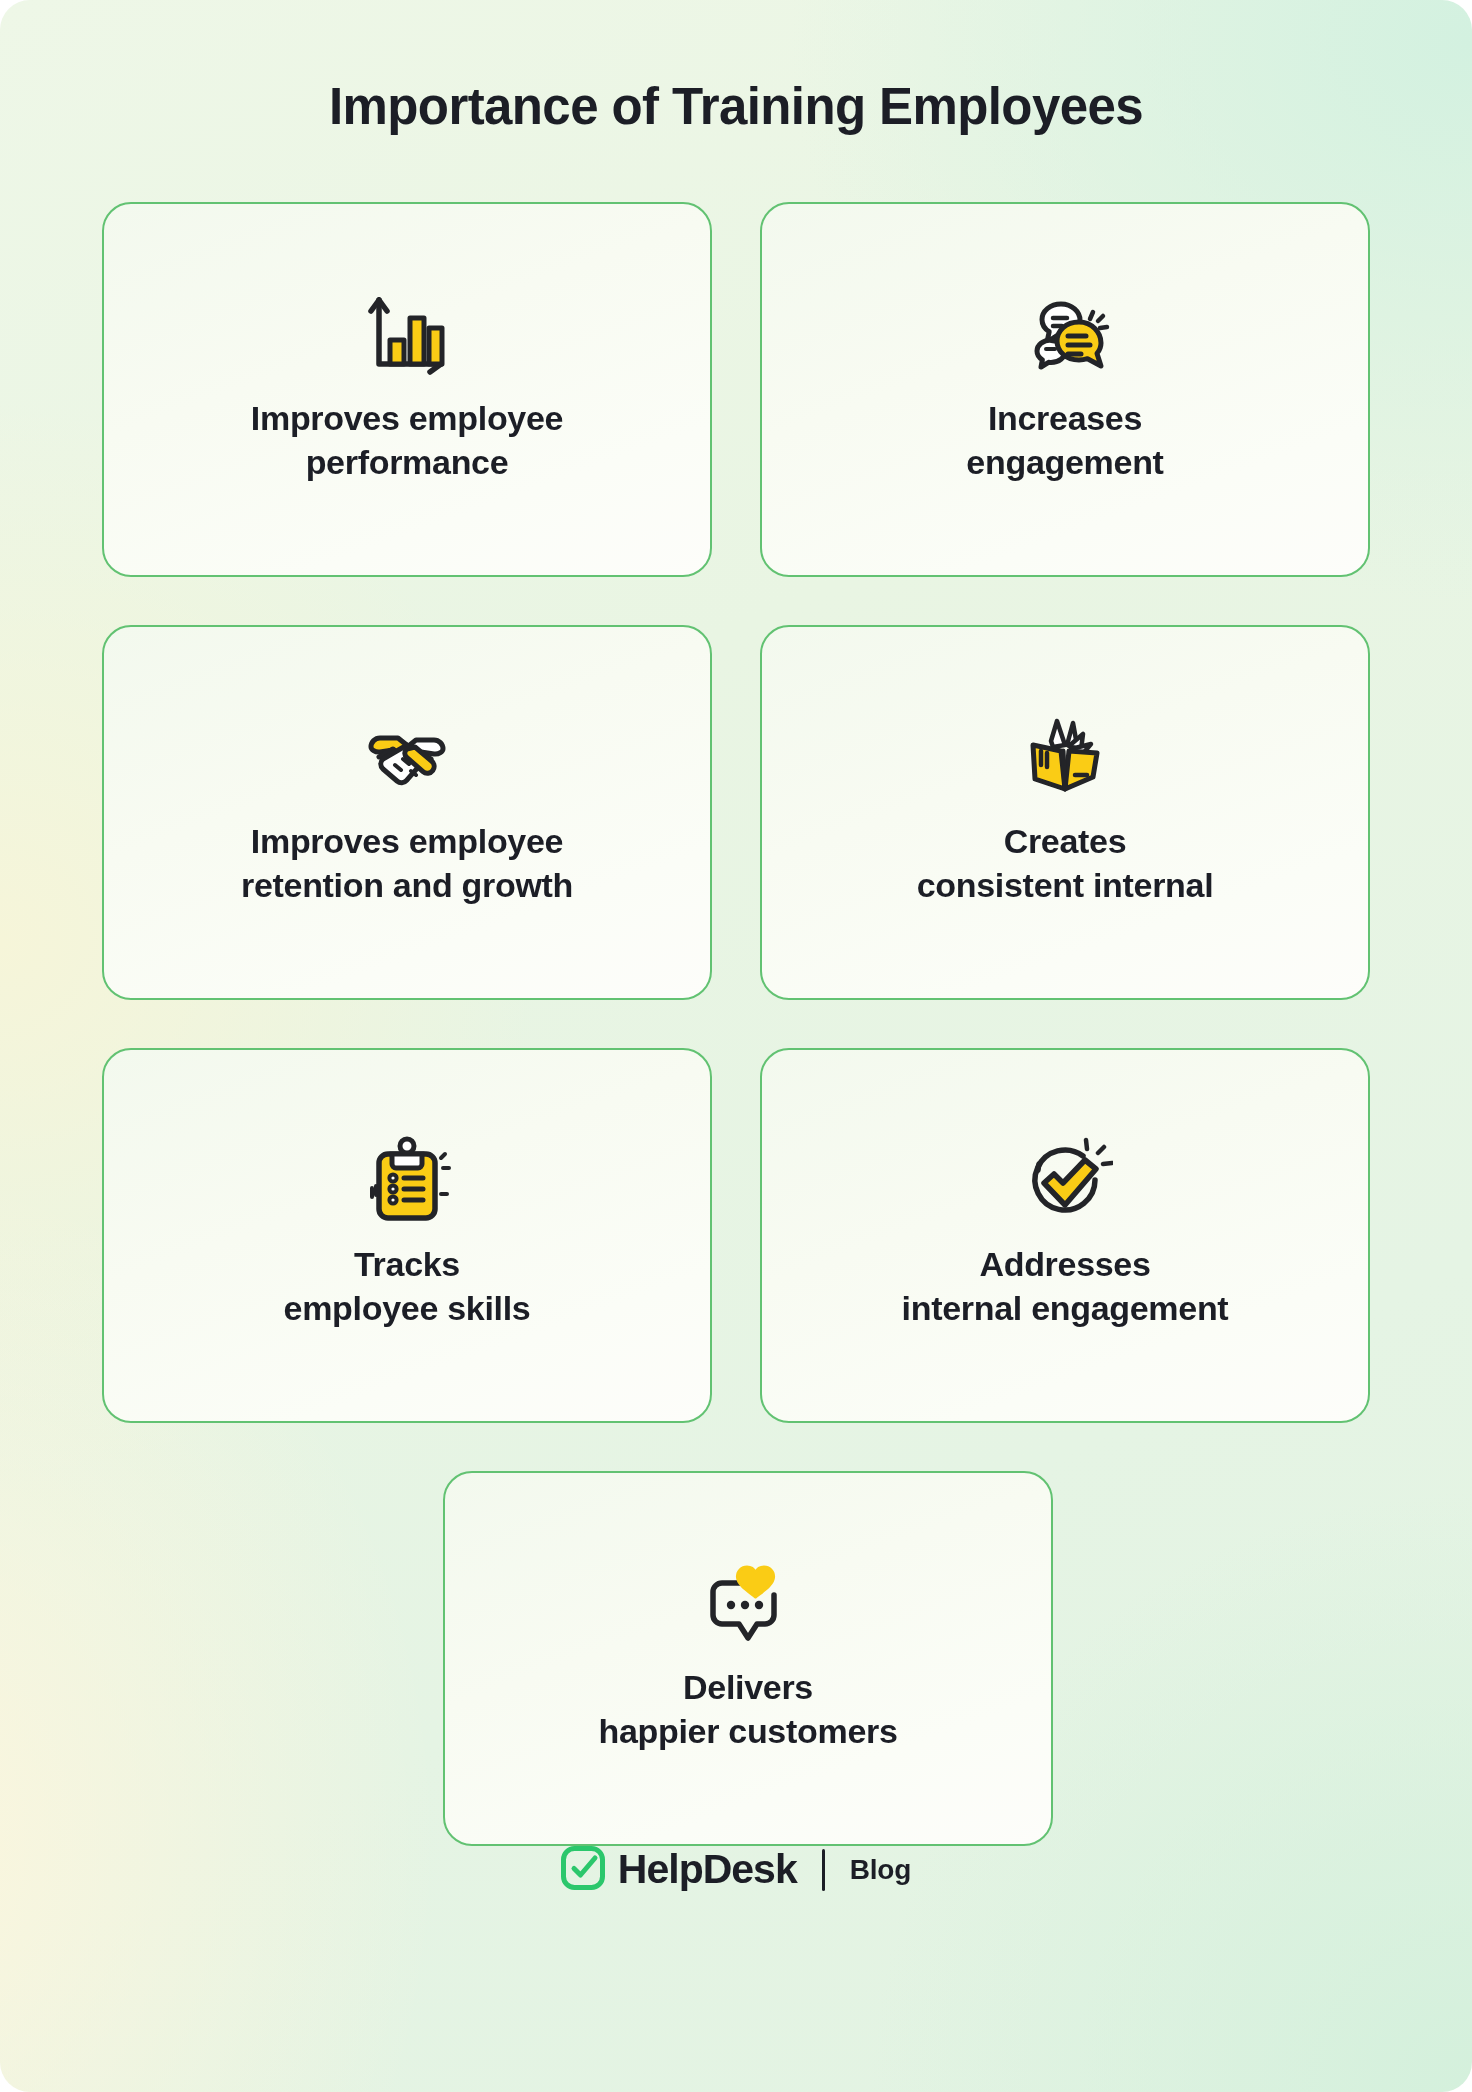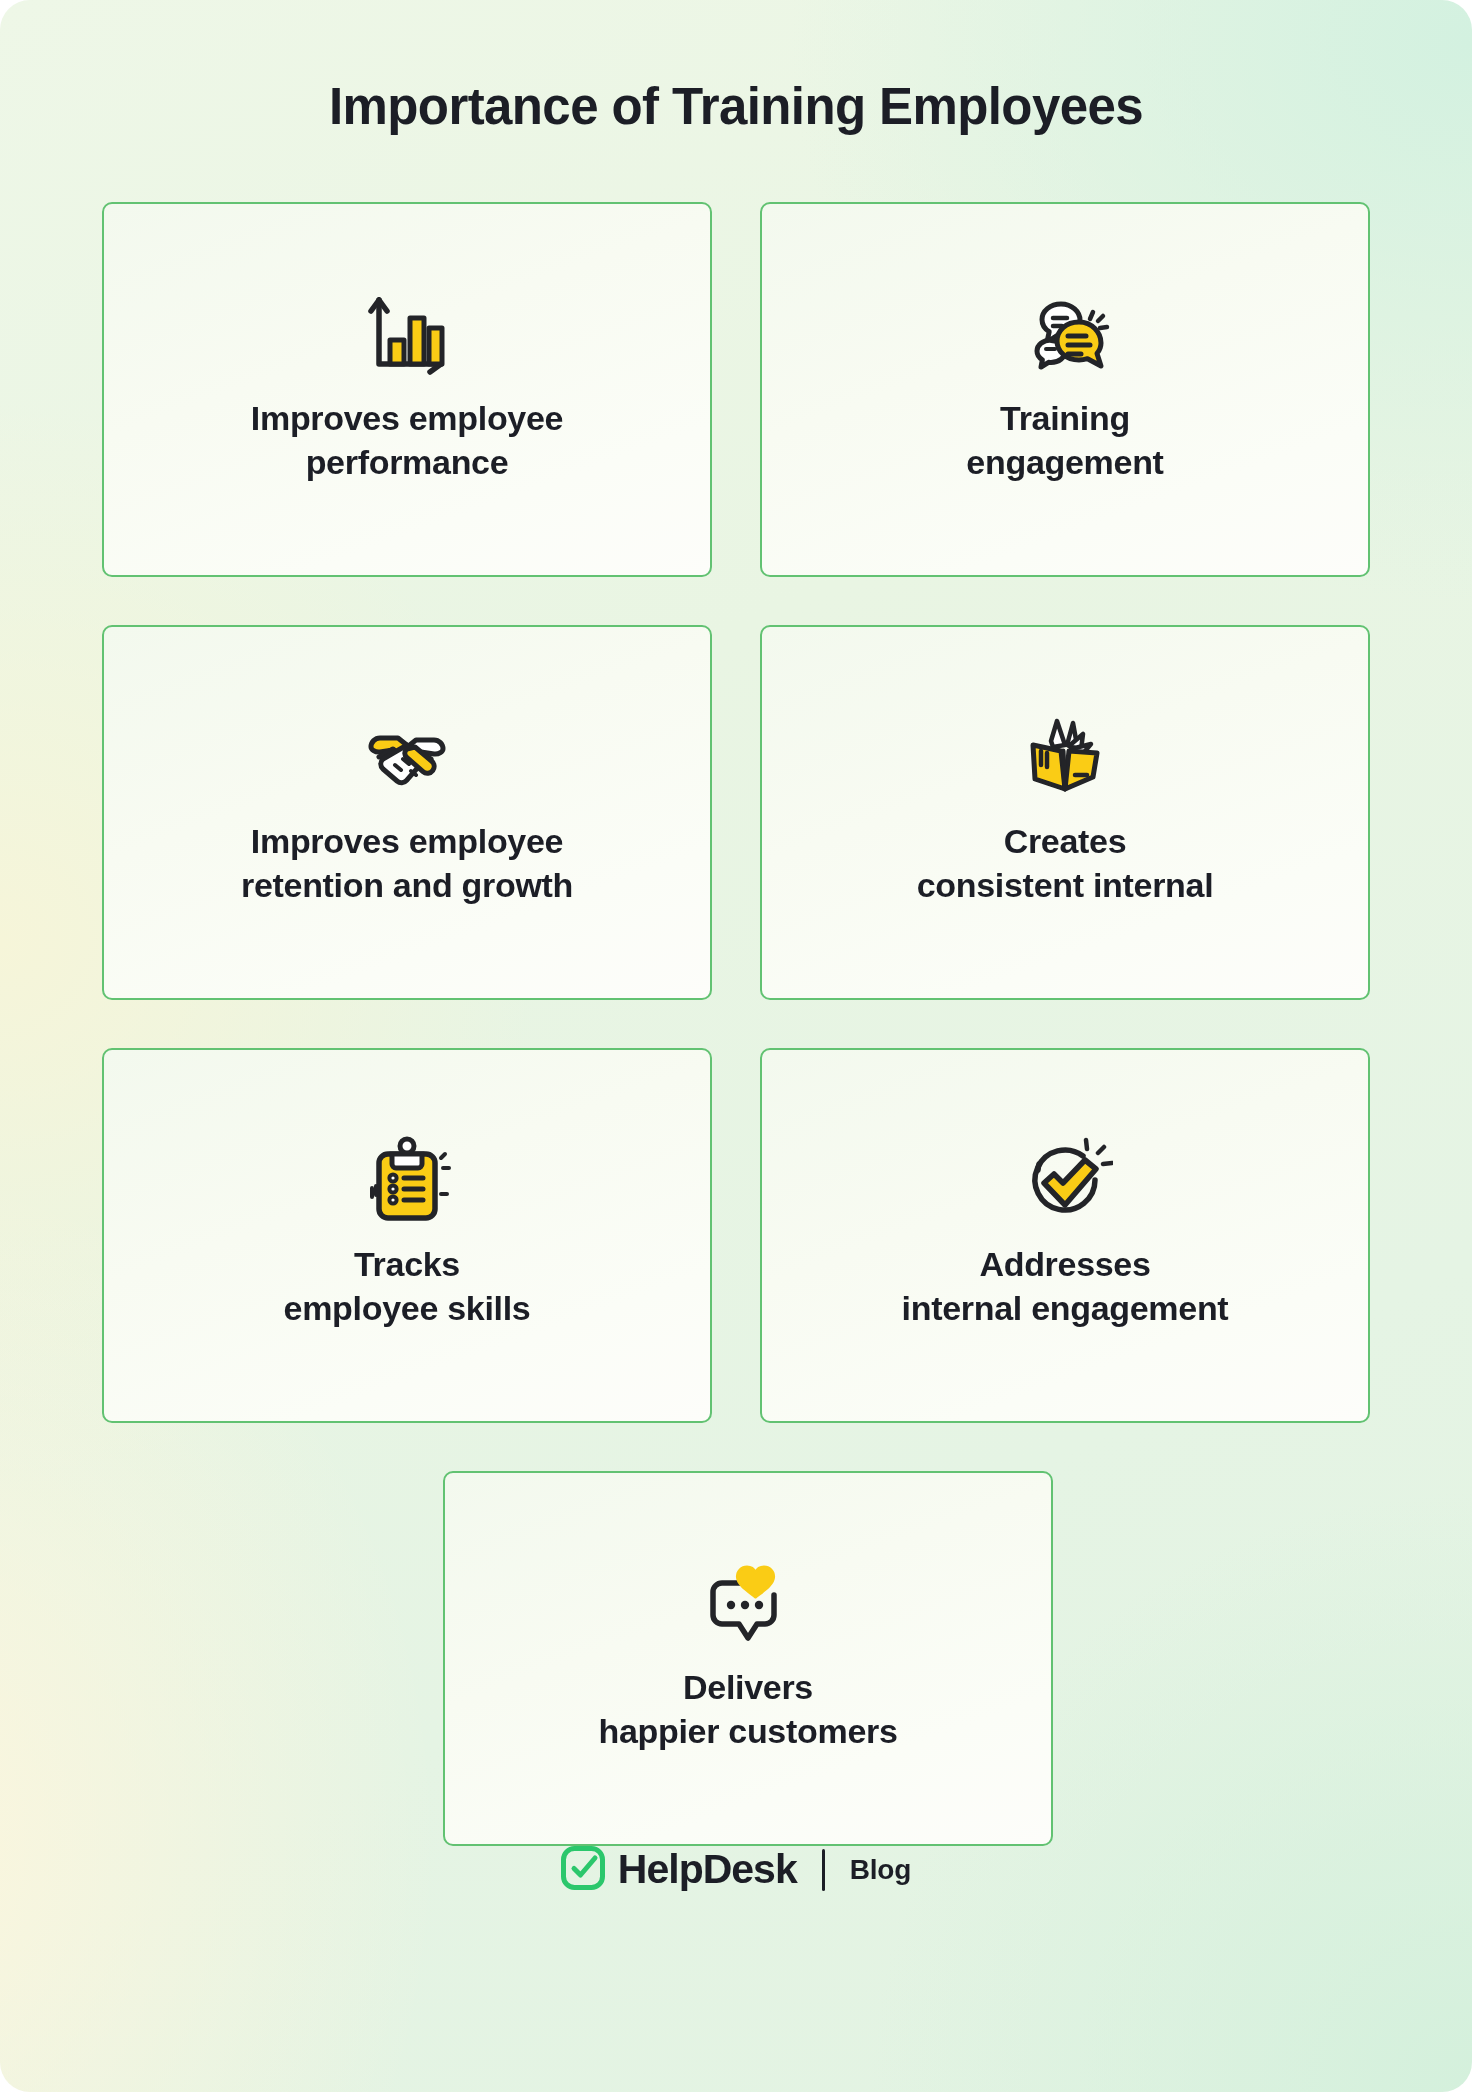--- a/index.html
+++ b/index.html
@@ -51,21 +51,21 @@
     margin-top: 65px;
     display: grid;
     grid-template-columns: repeat(2, 1fr);
     column-gap: 48px;
     row-gap: 48px;
   }
 
   .card {
     border: 2px solid;
     border-image: linear-gradient(150deg, #6fc878 0%, #5cc06e 45%, #4dba66 100%) 1;
-    border-radius: 10px;
+    border-radius: 29px;
     border: 2px solid #62c272;
     background: linear-gradient(160deg, #f3f9ee 0%, #f8fbf2 40%, #fbfdf7 75%, #fdfdfa 100%);
     height: 375px;
     display: flex;
     flex-direction: column;
     align-items: center;
     justify-content: center;
     padding: 26px 30px 34px;
   }
 
@@ -170,21 +170,21 @@
           <svg width="96" height="96" viewBox="0 0 96 96" fill="none">
             <path d="M44 18c-11 0-19 7-19 15.5 0 5 2.8 9.4 7.2 12.2L30 56l10-6.5c1.3.2 2.6.3 4 .3 11 0 19-7 19-15.5S55 18 44 18z" fill="#ffffff" stroke="#232428" stroke-width="5" stroke-linejoin="round"></path>
             <path d="M36 32h14M36 40h9" stroke="#232428" stroke-width="4.5" stroke-linecap="round"></path>
             <path d="M34 54c-8 0-14 5-14 11 0 3.6 2.1 6.8 5.4 8.8L24 81l7.6-4.7c.8.1 1.6.2 2.4.2 8 0 14-5 14-11s-6-11-14-11z" fill="#ffffff" stroke="#232428" stroke-width="5" stroke-linejoin="round"></path>
             <path d="M29 63h9" stroke="#232428" stroke-width="4" stroke-linecap="round"></path>
             <path d="M62 36c-13 0-22 8.5-22 19s9 19 22 19c3 0 5.9-.5 8.5-1.3L84 80l-4-12.6c2.6-3 4-6.6 4-10.4 0-10.5-9-21-22-21z" fill="#facc15" stroke="#232428" stroke-width="5" stroke-linejoin="round"></path>
             <path d="M51 50h18M51 59h22M51 68h13" stroke="#232428" stroke-width="5" stroke-linecap="round"></path>
             <path d="M76 26l-3 7M86 30l-5 5M90 41l-7 1" stroke="#232428" stroke-width="4.5" stroke-linecap="round"></path>
           </svg>
         </div>
-        <div class="card-label">Training
+        <div class="card-label">Increases
 engagement</div>
       </div>
 
       <div class="card">
         <div class="card-icon">
           <svg width="96" height="96" viewBox="0 0 96 96" fill="none">
             <path d="M12 38c0-5 4-9 9-9h18l10 8-9 9-6-5-13 2c-5 .6-9-2.6-9-5z" fill="#facc15" stroke="#232428" stroke-width="5" stroke-linejoin="round"></path>
             <path d="M84 40c0-5-4-9-9-9H57l-10 8 9 9 6-5 13 2c5 .6 9-2.6 9-5z" fill="#ffffff" stroke="#232428" stroke-width="5" stroke-linejoin="round"></path>
             <path d="M20 48l14-8 12 10 10-9 16 9" stroke="#232428" stroke-width="5" stroke-linecap="round" stroke-linejoin="round" fill="none"></path>
             <path d="M24 50c-3 3-3 7 0 10l14 12c3 2.6 7 2.4 9.6-.6l14-16c2.4-2.8 2-6.6-.8-9L48 36 24 50z" fill="#ffffff" stroke="#232428" stroke-width="5" stroke-linejoin="round"></path>

